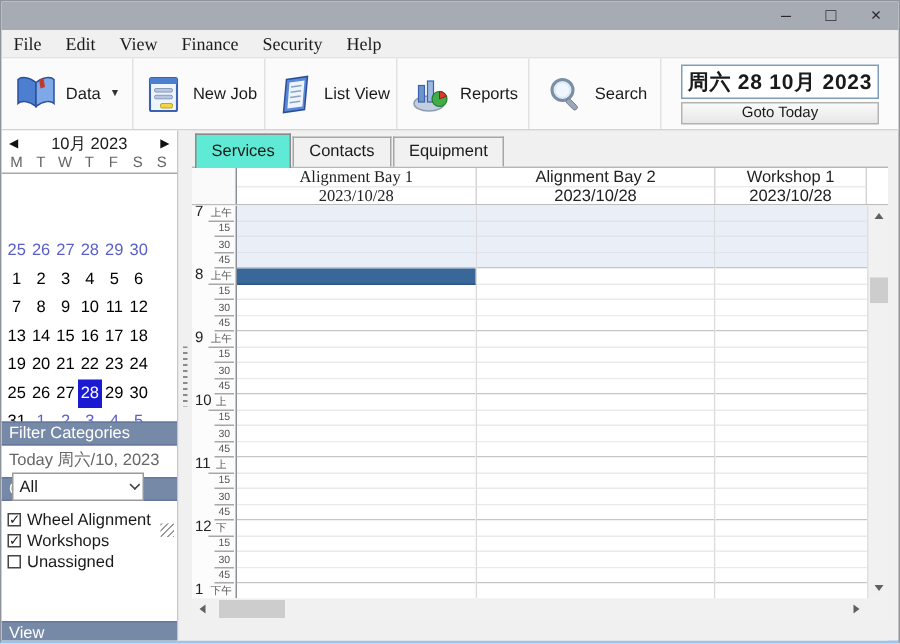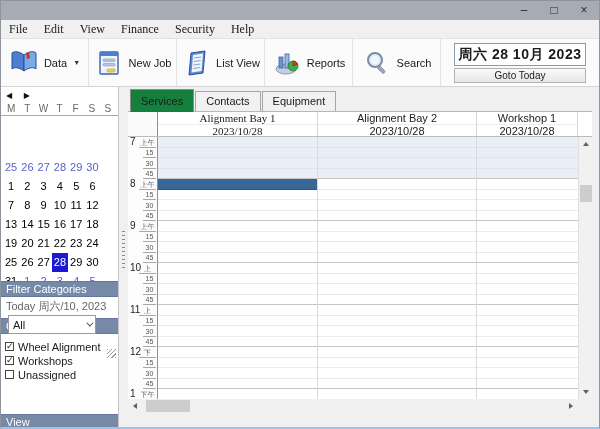--- a/index.html
+++ b/index.html
@@ -50,21 +50,21 @@
   .combo .chev { margin-left:auto; width:5px; height:5px; border-right:1px solid #444; border-bottom:1px solid #444; transform:rotate(45deg) translateY(-2px); }
   .view-bar { position:absolute; bottom:0; left:0; right:0; }
   
   .splitter { width:9px; background:#f0f0f0; position:relative; flex:0 0 auto; }
   .splitter .handle { position:absolute; top:144px; left:3px; width:3px; height:40px;
     background:repeating-linear-gradient(#8a8a8a 0 1px, transparent 1px 4px); }
   
   .main { flex:1; display:flex; flex-direction:column; padding-right:7px; min-width:0; }
   .tabstrip { height:24px; display:flex; align-items:flex-end; padding-left:2px; position:relative; }
   .tab { padding:0 10px; font-size:11px; line-height:19px; height:20px; background:#f1f1f1; border:1px solid #a6a6a6; border-bottom:none; margin-right:1px; }
-  .tab.active { background:#15803d; height:23px; line-height:23px; border-color:#8a8a8a; position:relative; z-index:2; margin-bottom:-1px; }
+  .tab.active { background:#5eead4; height:23px; line-height:23px; border-color:#8a8a8a; position:relative; z-index:2; margin-bottom:-1px; }
   .headerrows { height:26px; display:flex; background:#fff; border-top:1px solid #b7b7b7; border-bottom:1px solid #bcbcbc; padding-right:14px; }
   .hdr-gutter { width:30px; flex:0 0 auto; border-right:1px solid #8b919a; background:#fafafa; }
   .hdr-col { display:flex; flex-direction:column; border-right:1px solid #d6d6d6; }
   .hdr-col .name, .hdr-col .date { height:13px; line-height:13px; text-align:center; font-size:11px; color:#222; }
   .hdr-col .name { border-bottom:1px solid #ececec; }
   .gridwrap { height:262px; display:flex; overflow:hidden; background:#fff; position:relative; }
   .gutter { width:30px; flex:0 0 auto; border-right:1px solid #8b919a; background:#fcfcfc; }
   .g-row { height:10.5px; position:relative; }
   .g-hour-num { position:absolute; left:2px; top:0; font-size:10px; line-height:10px; color:#222; }
   .g-tick { position:absolute; right:1px; bottom:0; text-align:center; font-size:7px; line-height:9px; color:#555; border-bottom:1px solid #a8a8a8; }
@@ -163,20 +163,21 @@
       <div class="date-box">周六 28 10月 2023</div>
       <div class="goto-btn">Goto Today</div>
     </div>
   </div>
 
   <div class="content">
 
     <div class="left-panel">
       <div class="cal-nav">
         <span class="arrow">◀</span>
+        <span class="cal-title">10月 2023</span>
         <span class="arrow" style="text-align:right">▶</span>
       </div>
       <div class="cal-weekdays">
           <span>M</span>
           <span>T</span>
           <span>W</span>
           <span>T</span>
           <span>F</span>
           <span>S</span>
           <span>S</span>

